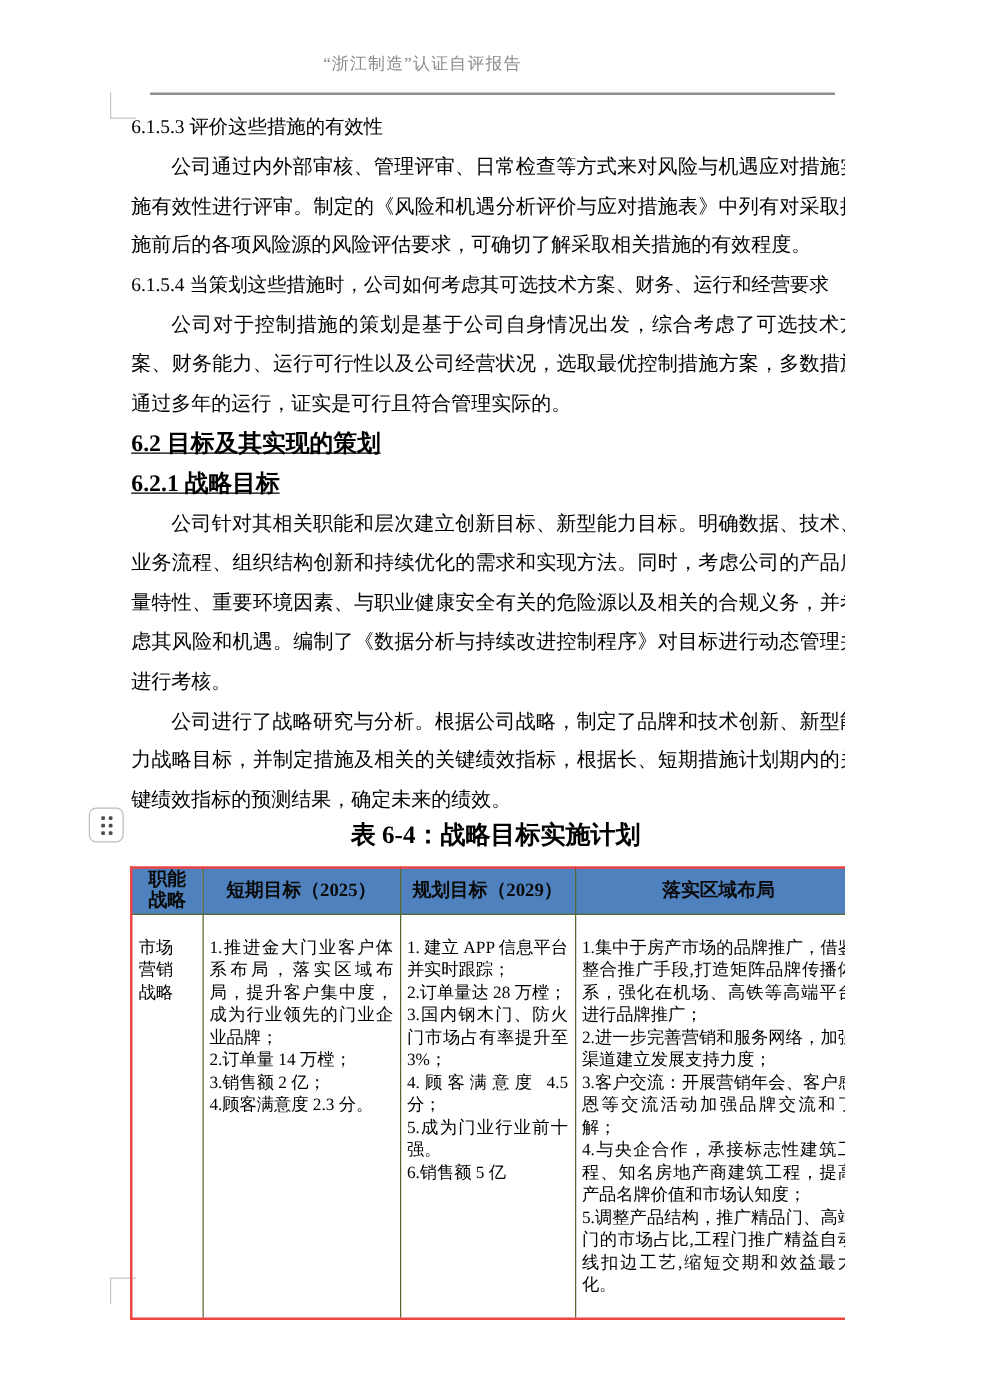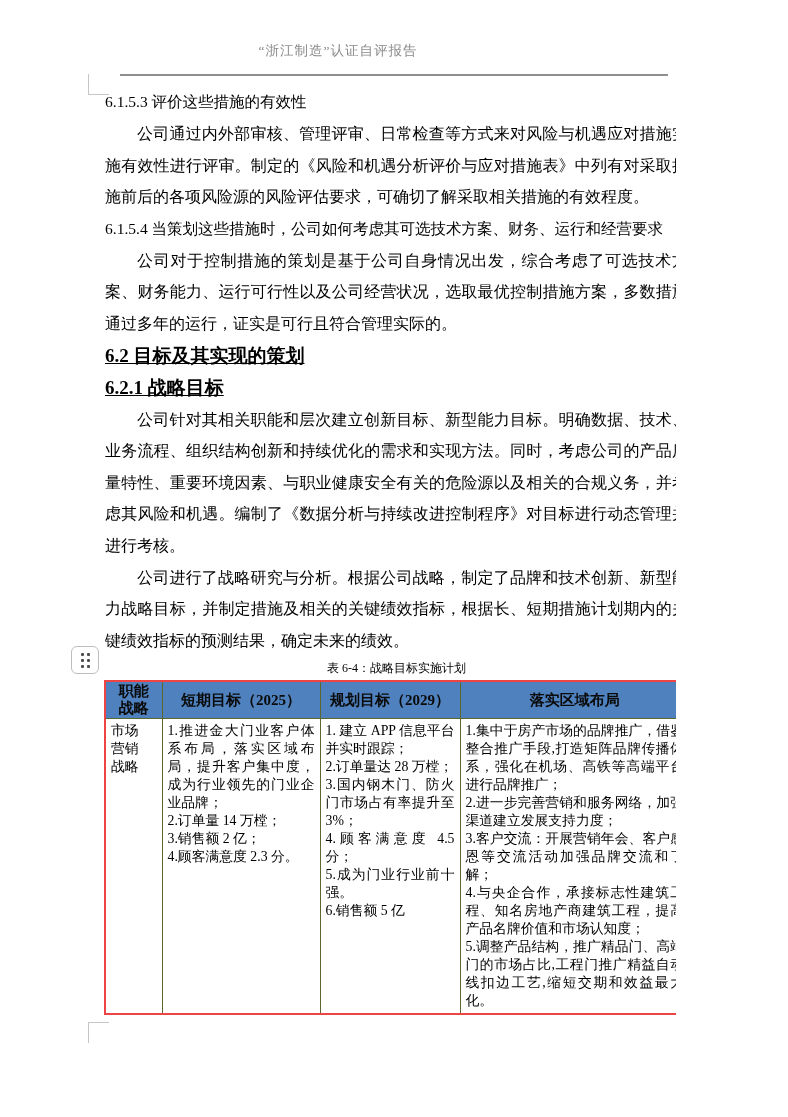--- a/index.html
+++ b/index.html
@@ -44,25 +44,25 @@
     font-size: 16px;
   }
   .h-plain { font-weight: normal; font-size: 15.5px; line-height: 32px; white-space: nowrap; }
   .h-bold  { font-weight: bold;   font-size: 19px; line-height: 32px; white-space: nowrap; text-decoration: underline; }
   .para {
     line-height: 31.6px;
     text-align: justify;
     text-indent: 2em;
   }
   .tbl-caption {
-    font-weight: normal;
-    font-size: 12px;
+    font-weight: bold;
+    font-size: 20px;
     line-height: 24px;
     text-align: center;
-    margin-bottom: 0;
+    margin-bottom: 13px;
   }
 
   
   table.strategy {
     width: 585px;
     margin-left: -1px;
     border-collapse: collapse;
     table-layout: fixed;
     border: 2px solid #ef4444;
   }
@@ -78,21 +78,21 @@
     height: 34px;
     text-align: center;
     vertical-align: middle;
     white-space: pre-line;
     padding: 1px 2px;
   }
   table.strategy td {
     vertical-align: top;
     font-size: 13.8px;
     line-height: 18px;
-    padding: 3px 5px;
+    padding: 17px 5px;
     white-space: pre-line;
     text-align: justify;
     height: 290px;
   }
   td.cat-cell { vertical-align: middle; text-align: center; font-size: 14.5px; line-height: 20px; padding: 0; }
   td.cat-cell .cat-inner { display: inline-block; width: 31px; text-align: left; word-break: break-all; }
 
   
   .drag-handle-btn {
     position: absolute;

